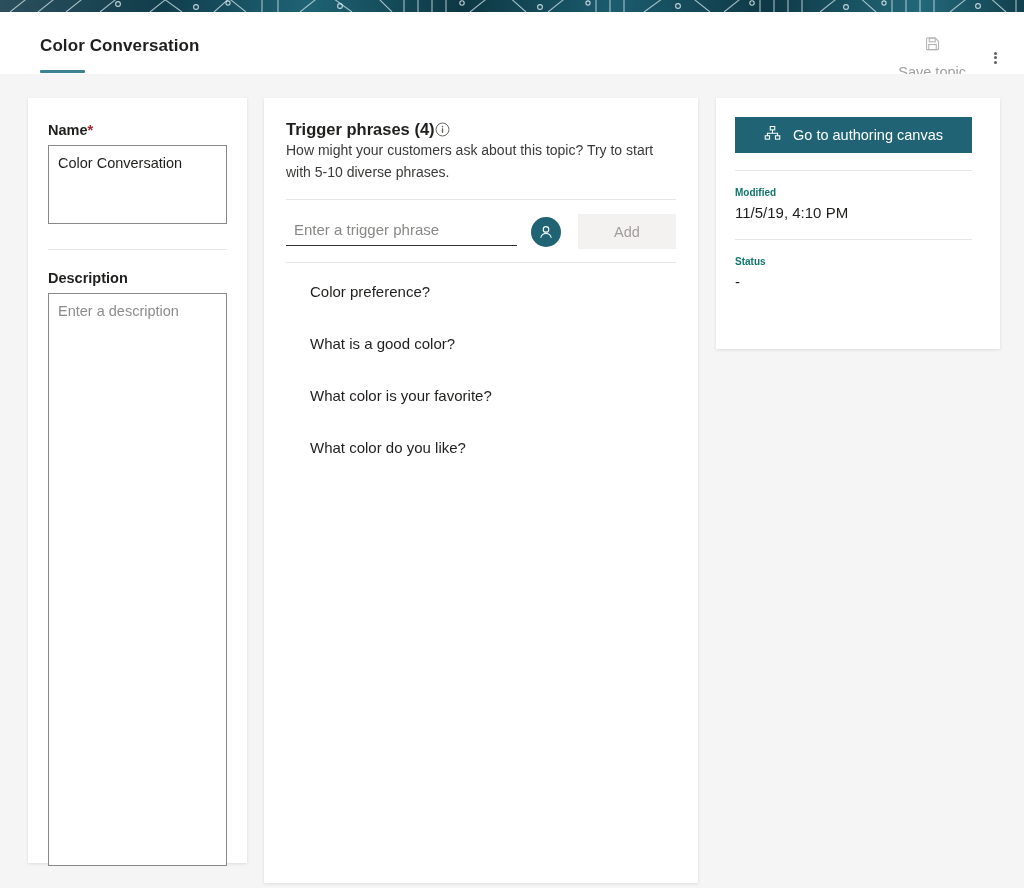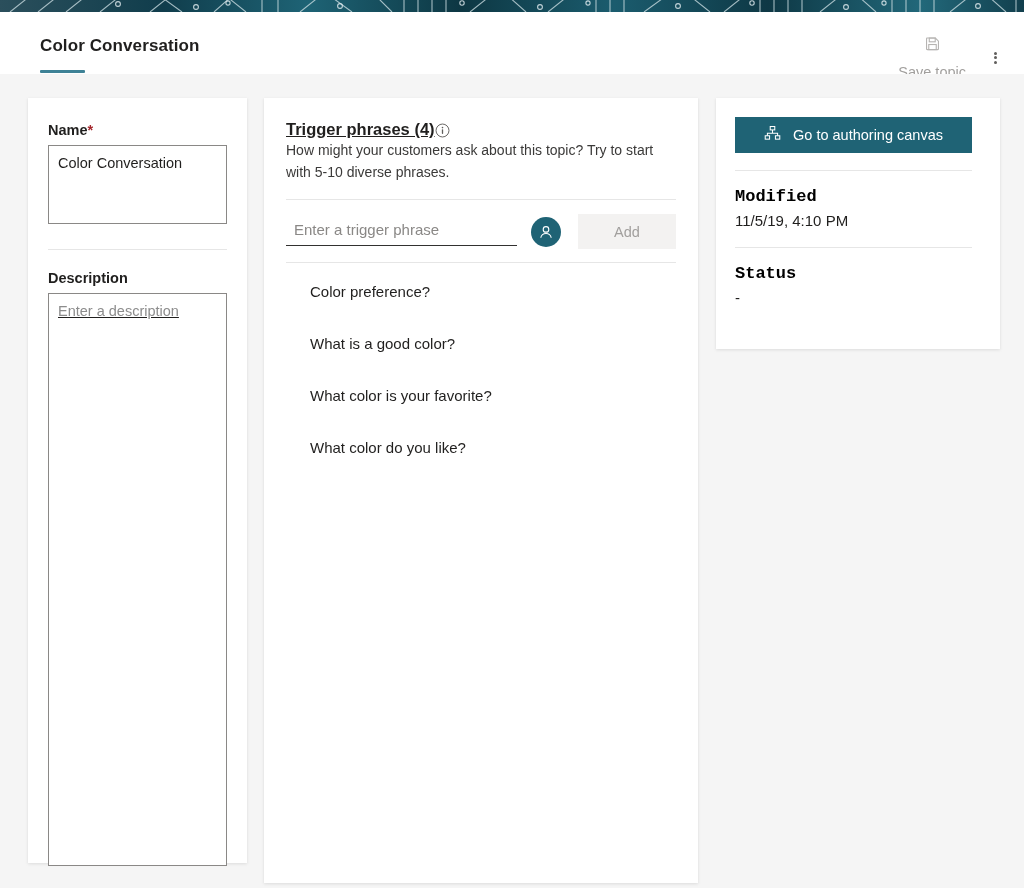--- a/index.html
+++ b/index.html
@@ -130,37 +130,35 @@
     font-size: 14.5px;
     color: #201f1e;
     padding: 8px 9px;
     resize: none;
     outline: none;
     line-height: 1.35;
   }
   .text-box::placeholder { color: #8c8c8c; }
 
   .name-box { height: 79px; }
-  .desc-box { height: 573px; text-decoration: underline; }
+  .desc-box { height: 573px; }
 
   .pad { padding: 24px 20px 0 20px; }
 
   .hr {
     height: 1px;
     background: #e6e6e6;
     border: none;
     margin: 21px 0 0 0;
   }
 
   
   .mid-pad { padding: 22px 22px 0 22px; }
   .mid-title-row {
     display: flex;
-    align-items: center;
-    text-decoration: underline;
   }
   .mid-title {
     font-size: 16.5px;
     font-weight: bold;
     color: #201f1e;
   }
   .info-icon {
     width: 15px; height: 15px;
     display: inline-block;
     flex: 0 0 auto;
@@ -242,25 +240,24 @@
     font-family: inherit;
     font-size: 14.5px;
     display: flex;
     align-items: center;
     justify-content: center;
     gap: 12px;
     cursor: pointer;
   }
   .meta-hr { height:1px; background:#e6e6e6; margin: 17px 0 0 0; }
   .meta-label {
-    font-size: 17px;
+    font-size: 10px;
     font-weight: bold;
-    color: #000000;
+    color: #0f766e;
     margin-top: 16px;
-    font-family: Liberation Mono, monospace;
   }
   .meta-value {
     font-size: 15px;
     color: #201f1e;
     margin-top: 6px;
   }
 </style>
 </head>
 <body>
 

